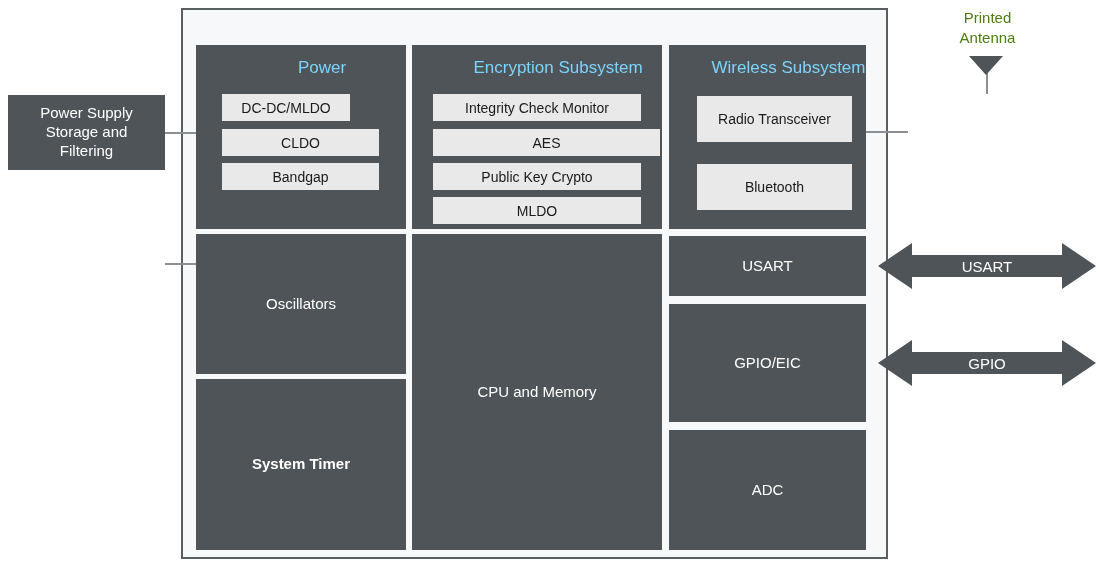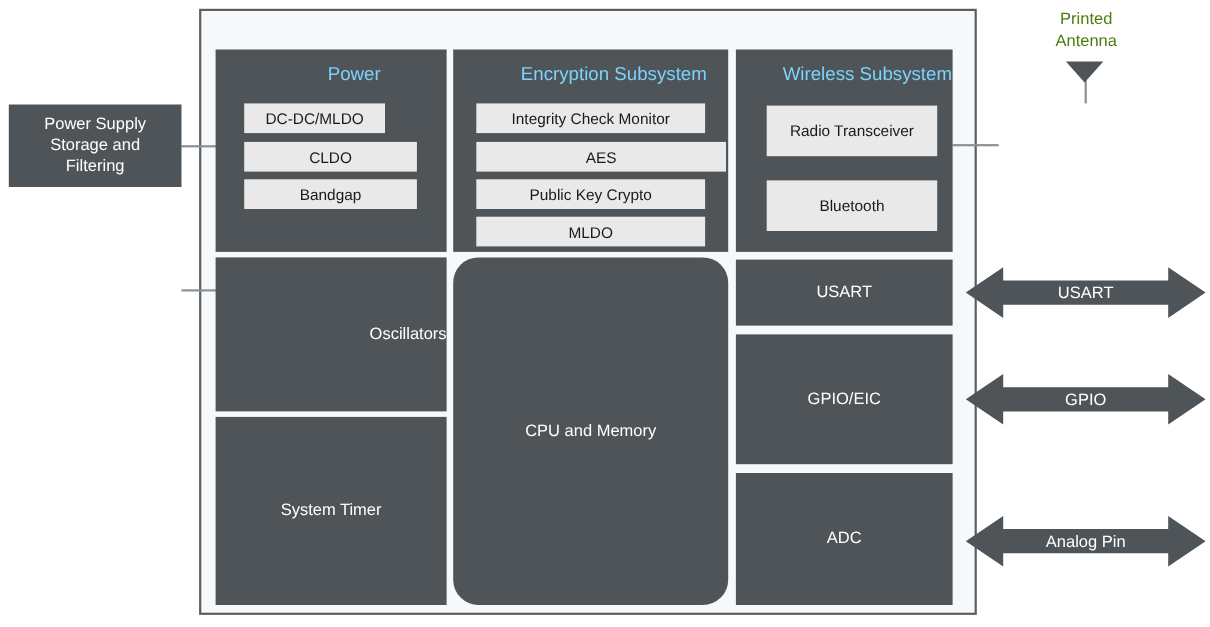--- a/index.html
+++ b/index.html
@@ -148,28 +148,28 @@
   <div class="blk titled" style="left:669px; top:45px; width:197px; height:184px;">
     <span class="sub-title">Wireless Subsystem</span>
   </div>
   <div class="lightbox" style="left:697px; top:96px; width:155px; height:46px;">
     <span>Radio Transceiver</span>
   </div>
   <div class="lightbox" style="left:697px; top:164px; width:155px; height:46px;">
     <span>Bluetooth</span>
   </div>
 
-  <div class="blk" style="left:196px; top:234px; width:210px; height:140px;justify-content:flex-end;">
+  <div class="blk" style="left:196px; top:234px; width:210px; height:140px;">
     <span>Oscillators</span>
   </div>
-  <div class="blk" style="left:196px; top:379px; width:210px; height:171px;">
+  <div class="blk" style="left:196px; top:379px; width:210px; height:171px;font-weight:bold;">
     <span>System Timer</span>
   </div>
 
-  <div class="blk" style="left:412px; top:234px; width:250px; height:316px;border-radius:23px;">
+  <div class="blk" style="left:412px; top:234px; width:250px; height:316px;">
     <span>CPU and Memory</span>
   </div>
 
   <div class="blk" style="left:669px; top:236px; width:197px; height:60px;">
     <span>USART</span>
   </div>
   <div class="blk" style="left:669px; top:304px; width:197px; height:118px;">
     <span>GPIO/EIC</span>
   </div>
   <div class="blk" style="left:669px; top:430px; width:197px; height:120px;text-align:center;">
@@ -183,20 +183,14 @@
     <span class="arrow-text io-label">USART</span>
   </div>
 
   <div class="arrow" style="left:878px; top:338px; width:218px; height:50px;">
     <svg width="218" height="50" viewBox="0 0 218 50">
       <polygon points="0,25 34,2 34,14 184,14 184,2 218,25 184,48 184,36 34,36 34,48" fill="#4e5457"></polygon>
     </svg>
     <span class="arrow-text io-label">GPIO</span>
   </div>
 
-  <div class="arrow" style="left:878px; top:467px; width:218px; height:50px;">
-    <svg width="218" height="50" viewBox="0 0 218 50">
-      <polygon points="0,25 34,2 34,14 184,14 184,2 218,25 184,48 184,36 34,36 34,48" fill="#4e5457"></polygon>
-    </svg>
-    <span class="arrow-text io-label">Analog Pin</span>
-  </div>
 
 </div>
 
 </body></html>

